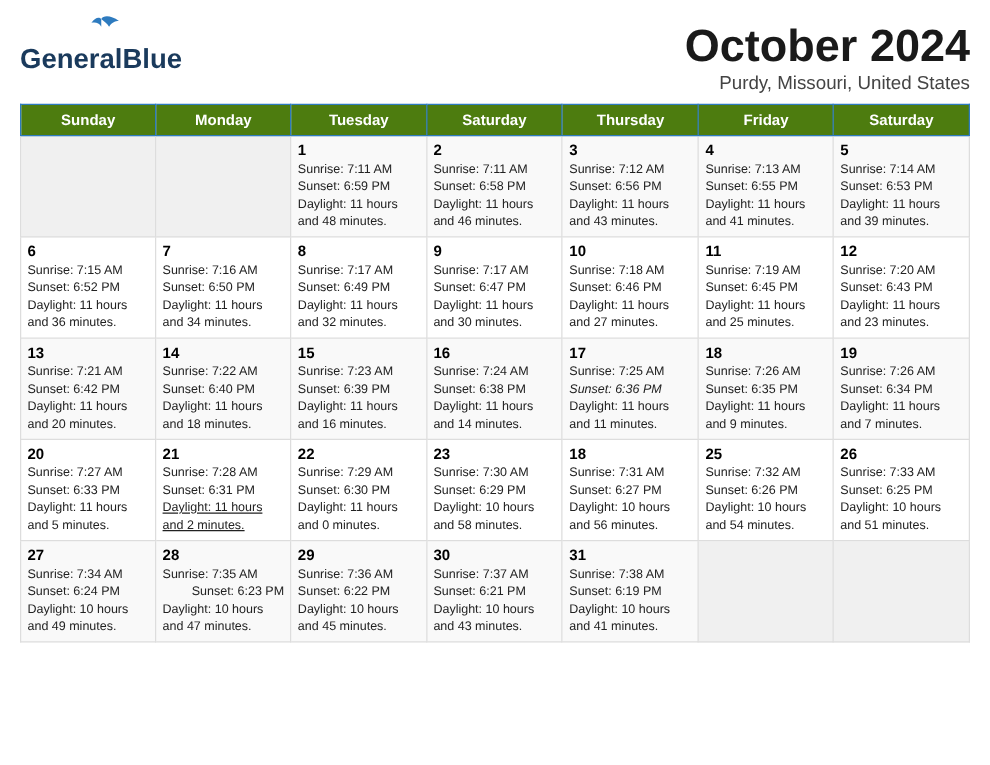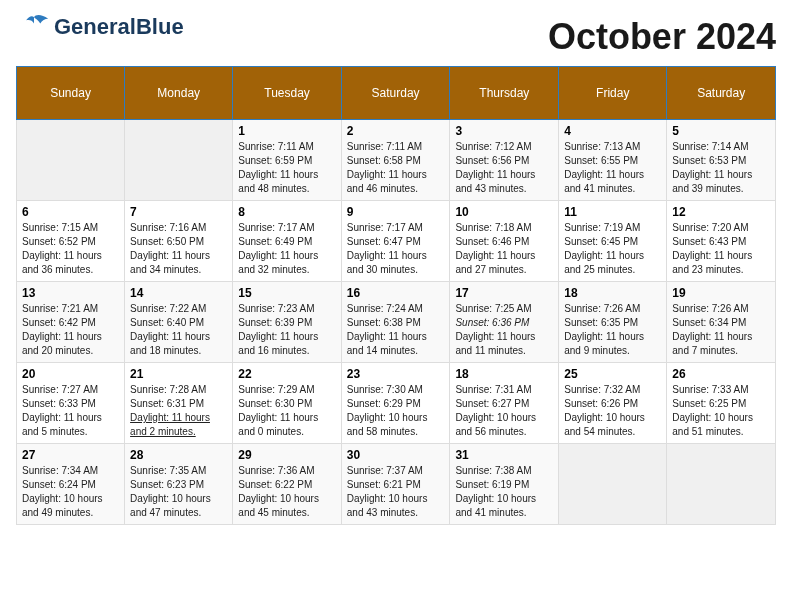--- a/index.html
+++ b/index.html
@@ -23,46 +23,47 @@
     }
     .logo-bird {
       width: 36px;
       height: 22px;
       margin-top: -4px;
     }
     .logo-wrapper {
       display: flex;
       align-items: center;
       gap: 2px;
+      flex-direction: column;
     }
     .title-block {
       text-align: right;
     }
     .title-block h1 {
       font-size: 36px;
       font-weight: bold;
       color: #1a1a1a;
     }
     .title-block h2 {
       font-size: 15px;
       color: #444;
       font-weight: normal;
     }
     table {
       width: 100%;
       border-collapse: collapse;
       font-size: 10.5px;
     }
     thead th {
-      background: #a16207;
+      background: #4d7c0f;
       color: #fff;
       text-align: center;
-      padding: 19px 4px;
+      padding: 5px 4px;
       font-size: 12px;
-      font-weight: normal;
+      font-weight: bold;
       border: 1px solid #2e7bbf;
     }
     tbody tr {
       border-bottom: 1px solid #ccc;
     }
     tbody td {
       vertical-align: top;
       padding: 4px 5px;
       border: 1px solid #ddd;
       min-height: 72px;
@@ -101,20 +102,21 @@
       </svg>
       <div>
         <div style="font-size:22px;font-weight:bold;color:#1a3a5c;line-height:1;">
           <span>General</span><span class="blue">Blue</span>
         </div>
       </div>
     </div>
   </div>
   <div class="title-block">
     <h1>October 2024</h1>
+    <h2>Purdy, Missouri, United States</h2>
   </div>
 </div>
 
 <table>
   <thead>
     <tr id="header-row">
         <th>Sunday</th>
         <th>Monday</th>
         <th>Tuesday</th>
         <th>Saturday</th>
@@ -348,21 +350,21 @@
           <div class="day-info">
             <span style="display: block;">Sunrise: 7:34 AM</span>
             <span style="display: block;">Sunset: 6:24 PM</span>
             <span style="display: block;">Daylight: 10 hours and 49 minutes.</span>
           </div>
         </td>
         <td>
           <span class="day-num">28</span>
           <div class="day-info">
             <span style="display: block;">Sunrise: 7:35 AM</span>
-            <span style="display: block;">Sunset: 6:23 PM</span>
+            <span style="display: block; text-align: right;">Sunset: 6:23 PM</span>
             <span style="display: block;">Daylight: 10 hours and 47 minutes.</span>
           </div>
         </td>
         <td>
           <span class="day-num">29</span>
           <div class="day-info">
             <span style="display: block;">Sunrise: 7:36 AM</span>
             <span style="display: block;">Sunset: 6:22 PM</span>
             <span style="display: block;">Daylight: 10 hours and 45 minutes.</span>
           </div>

